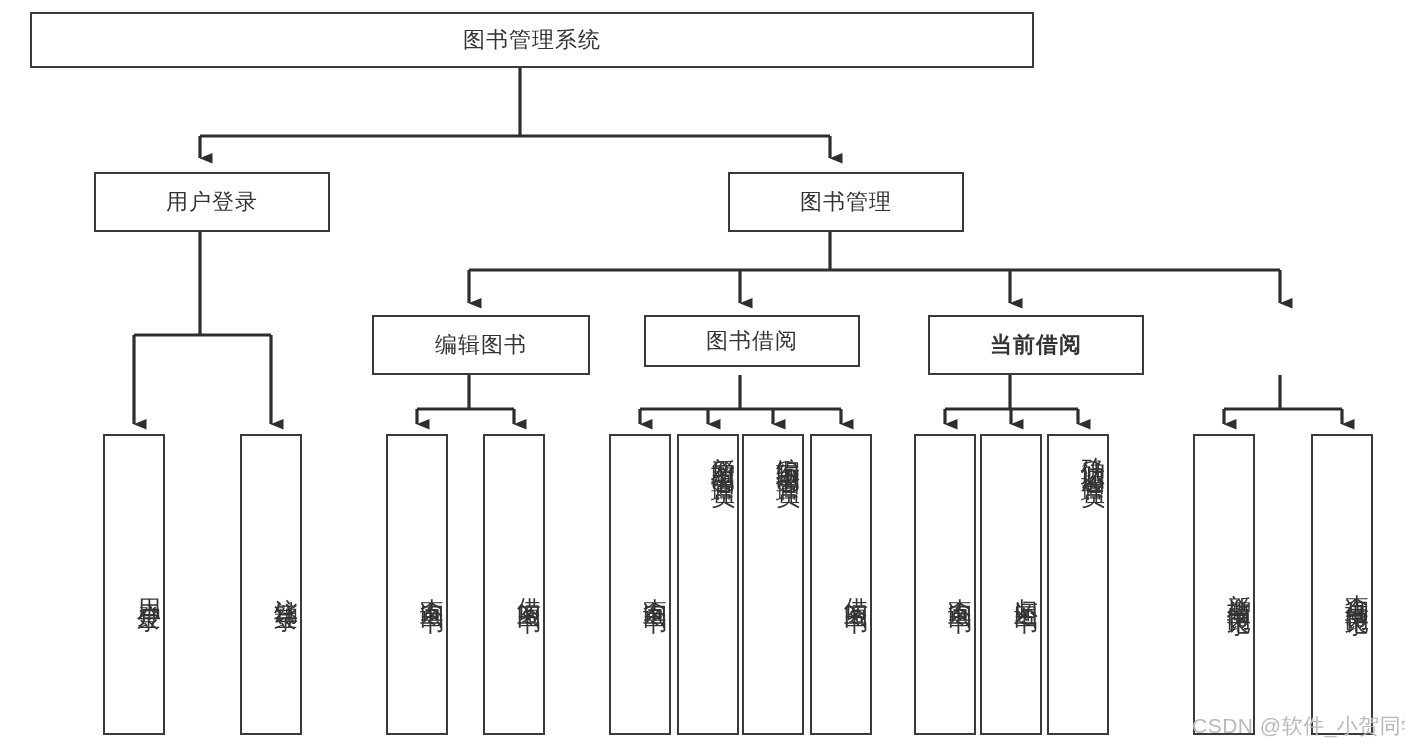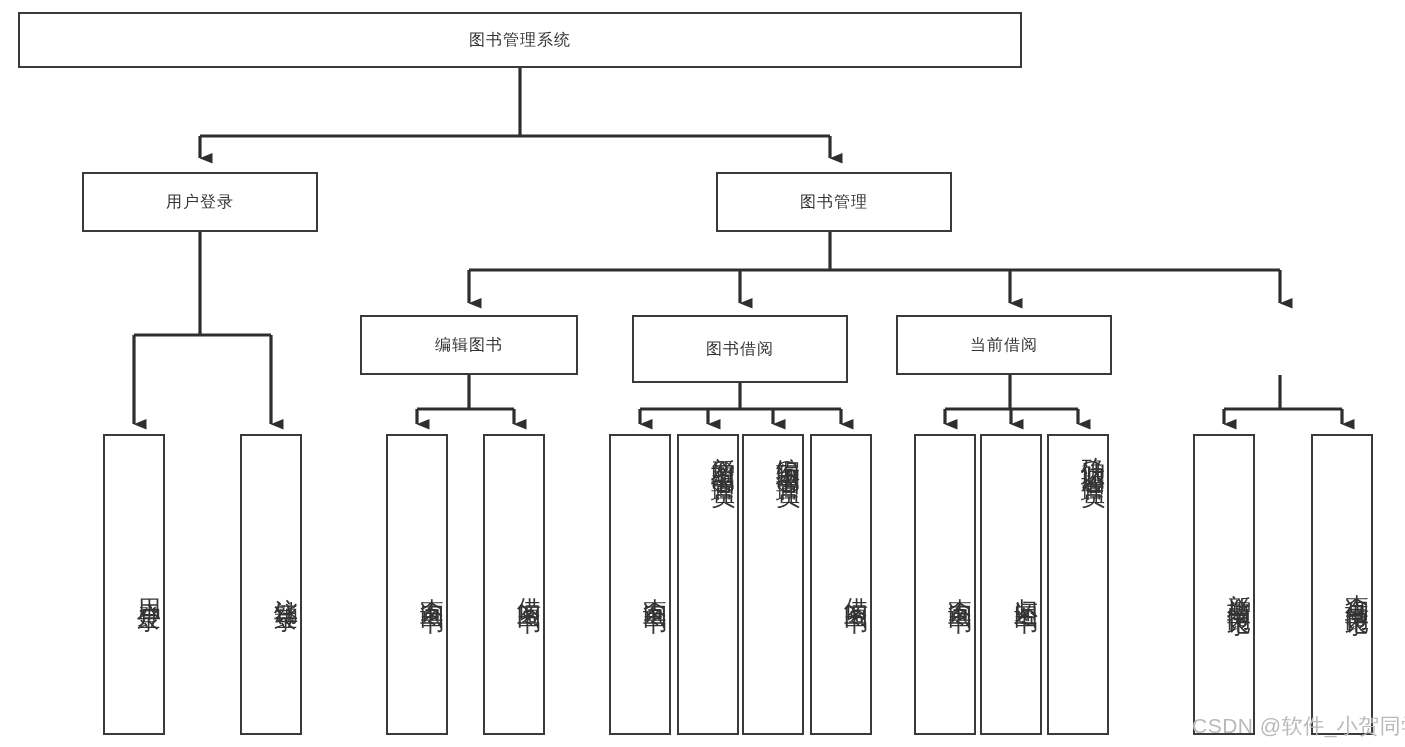--- a/index.html
+++ b/index.html
@@ -29,24 +29,25 @@
     box-sizing: border-box;
     border: 2px solid #3a3a3a;
     background: #ffffff;
     color: #333333;
     display: flex;
     align-items: center;
     justify-content: center;
     z-index: 3;
   }
   .node.h {
-    font-size: 16px;
+    font-size: 22px;
     line-height: 1.1;
     letter-spacing: 1px;
     white-space: nowrap;
+    margin-left: 12px;
   }
   .node.v {
     writing-mode: vertical-rl;
     text-orientation: upright;
     font-size: 24px;
     line-height: 1.18;
     letter-spacing: 4px;
     align-items: flex-start;
     justify-content: center;
     padding-top: 4px;
@@ -132,24 +133,24 @@
   <div class="node h" style="left:82px; top:172px; width:236px; height:60px;">
     <span>用户登录</span>
   </div>
   <div class="node h" style="left:716px; top:172px; width:236px; height:60px;">
     <span>图书管理</span>
   </div>
 
   <div class="node h" style="left:360px; top:315px; width:218px; height:60px;">
     <span>编辑图书</span>
   </div>
-  <div class="node h" style="left:632px; top:315px; width:216px; height:68px;">
+  <div class="node h" style="left:632px; top:315px; width:216px; height:52px;">
     <span>图书借阅</span>
   </div>
-  <div class="node h" style="left:896px; top:315px; width:216px; height:60px;">
+  <div class="node h" style="left:916px; top:315px; width:216px; height:60px;font-weight:bold;">
     <span>当前借阅</span>
   </div>
 
   <div class="node v" style="left:103px; top:434px; width:62px; height:301px;">
     <span class="vtext">用户登录</span>
   </div>
   <div class="node v" style="left:240px; top:434px; width:62px; height:301px;">
     <span class="vtext">注销登录</span>
   </div>
 

